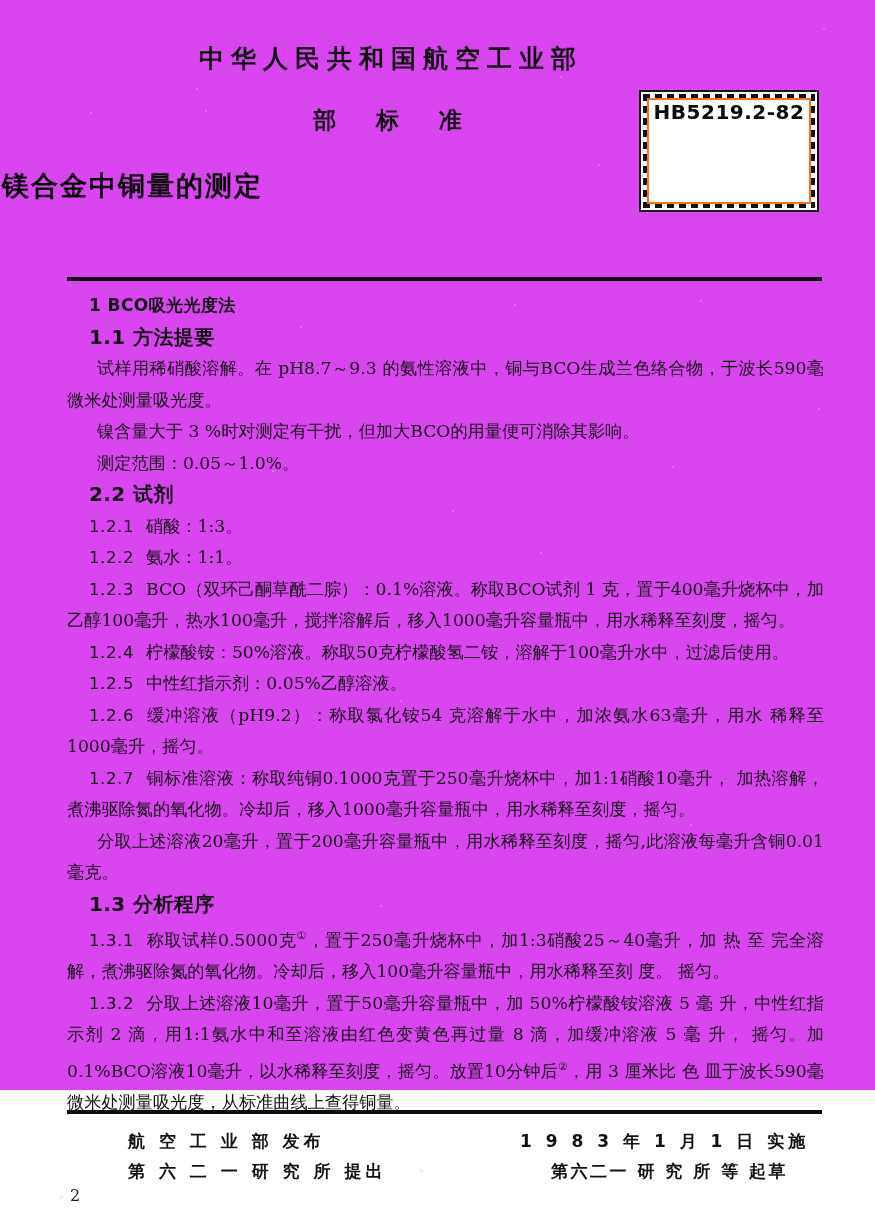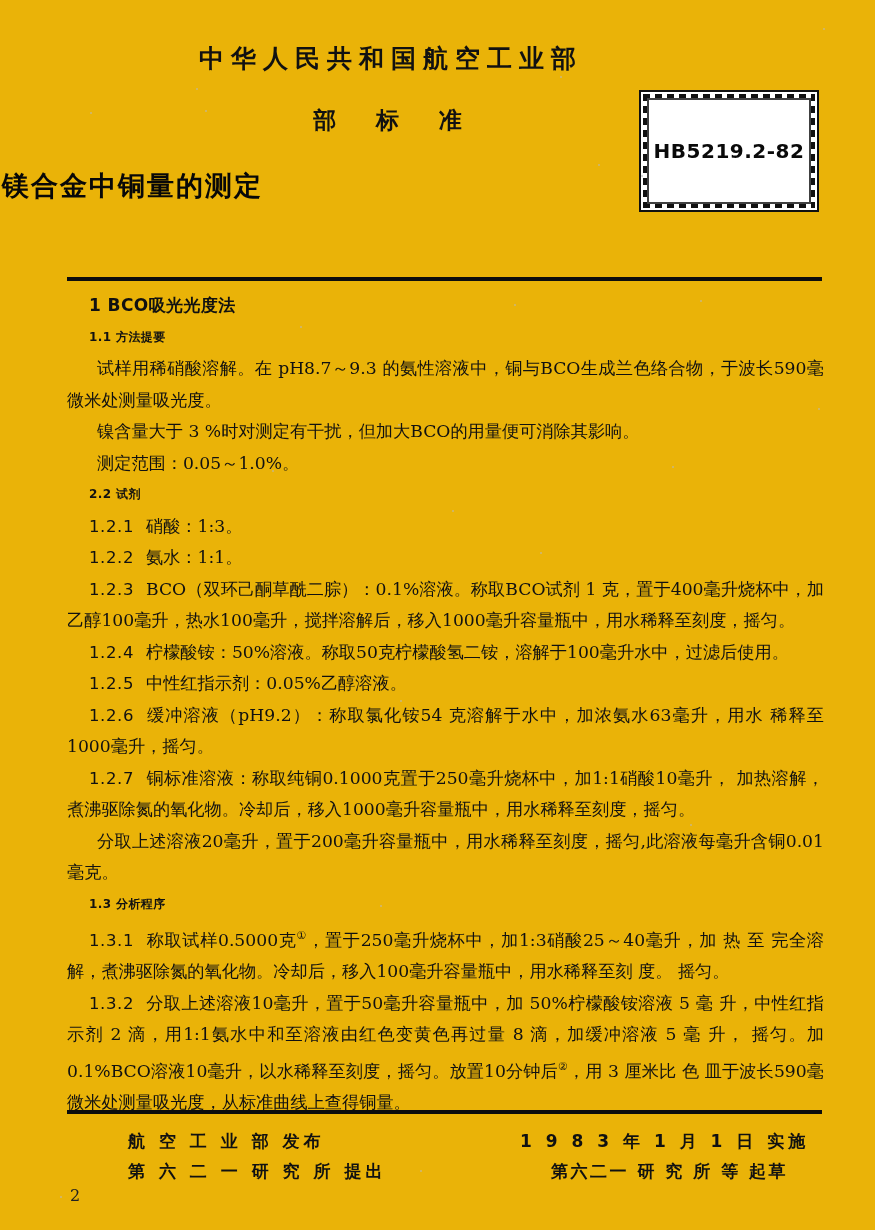--- a/index.html
+++ b/index.html
@@ -13,22 +13,22 @@
     position: relative;
     font-family: "DejaVu Serif", "Liberation Serif", serif;
     color: #0a0a0a;
     overflow: hidden;
   }
 
   .page {
     position: absolute;
     inset: 0;
     width: 875px;
-    height: 1230px;
-    background: #eab308;
+    height: 1090px;
+    background: #d946ef;
   }
 
   
   .masthead {
     position: absolute;
     left: 0;
     top: 0;
     width: 875px;
     height: 262px;
   }
@@ -85,24 +85,23 @@
     border: 2px solid #111;
     box-sizing: border-box;
     background: #fff;
   }
   .std-box-inner {
     position: absolute;
     left: 6px;
     top: 6px;
     right: 6px;
     bottom: 6px;
-    border: 2px solid #404040;
+    border: 2px solid #f97316;
     box-sizing: border-box;
     display: flex;
-    align-items: center;
     justify-content: center;
   }
   
   .std-ticks-h {
     position: absolute;
     left: 2px;
     right: 2px;
     height: 4px;
     background: repeating-linear-gradient(
       to right,
@@ -172,21 +171,21 @@
     font-family: "DejaVu Sans", "Liberation Sans", sans-serif;
     font-weight: bold;
     font-size: 17px;
     margin: 0;
     padding-left: 22px;
     letter-spacing: 0.4px;
   }
   .heading-2 {
     font-family: "DejaVu Sans", "Liberation Sans", sans-serif;
     font-weight: bold;
-    font-size: 12px;
+    font-size: 20px;
     margin: 0;
     padding-left: 22px;
     letter-spacing: 0.4px;
   }
 
   .para {
     margin: 0;
     padding-left: 0;
     text-indent: 30px;
   }

